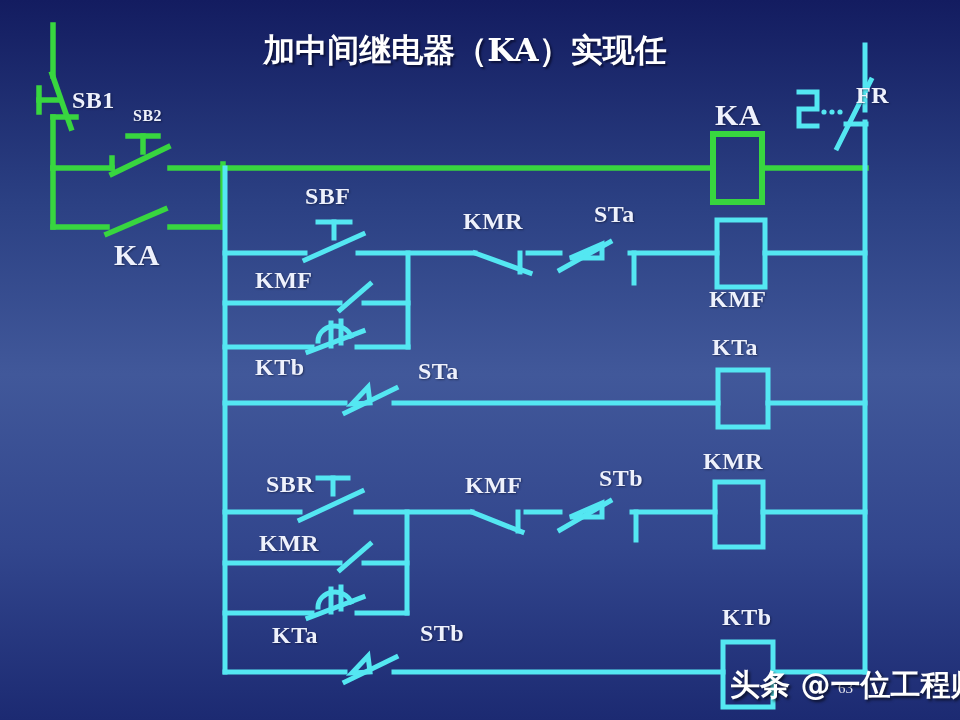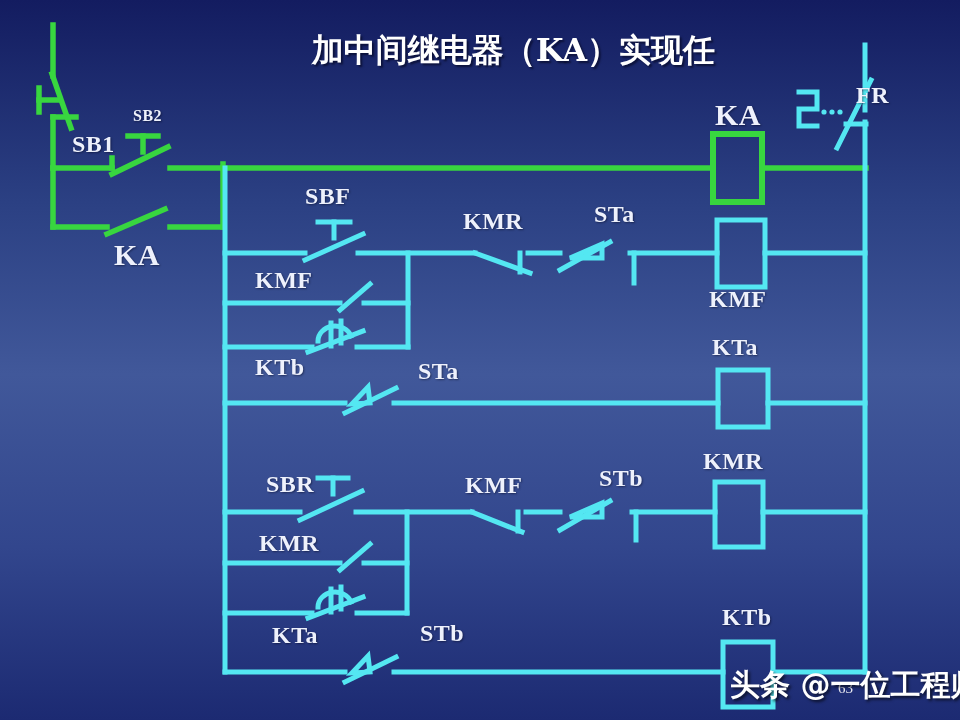--- a/index.html
+++ b/index.html
@@ -9,21 +9,21 @@
     font-family:"Liberation Serif","DejaVu Serif",serif;
   }
   svg.wires{position:absolute;left:0;top:0;width:960px;height:720px;}
   .lbl{
     position:absolute;color:var(--label-color,#eef1fc);font-weight:bold;
     line-height:1;white-space:nowrap;letter-spacing:0.5px;
     font-family:"Liberation Serif","DejaVu Serif",serif;
     text-shadow:1px 1px 2px rgba(0,0,20,0.45);
   }
   .title{
-    position:absolute;left:215px;top:30px;width:500px;text-align:right;
+    position:absolute;left:215px;top:30px;width:500px;text-align:center;
     color:var(--title-color,#ffffff);font-weight:bold;font-size:32px;line-height:1.28;
     font-family:"DejaVu Serif","Liberation Serif",serif;
     text-shadow:2px 2px 2px rgba(0,0,20,0.55);
   }
   .watermark{
     position:absolute;left:730px;top:670px;color:#ffffff;font-weight:bold;font-size:30px;
     line-height:1;font-family:"DejaVu Sans","Liberation Sans",sans-serif;
     text-shadow:2px 2px 3px rgba(0,0,0,0.65);z-index:5;white-space:nowrap;
   }
   .pagenum{
@@ -179,21 +179,21 @@
       <rect x="723" y="642" width="50" height="65"></rect>
       <path d="M773,672 H865"></path>
     </g>
   </svg>
 
   <div class="title">
     <div>加中间继电器（KA）实现任</div>
   </div>
 
   <div id="labels">
-      <div class="lbl" style="left: 72px; top: 88px; font-size: 24px; margin-top: 44px;">SB1</div>
+      <div class="lbl" style="left: 72px; top: 88px; font-size: 24px;">SB1</div>
       <div class="lbl" style="left: 133px; top: 108px; font-size: 16px;">SB2</div>
       <div class="lbl" style="left: 114px; top: 240px; font-size: 30px;">KA</div>
       <div class="lbl" style="left: 305px; top: 184px; font-size: 24px;">SBF</div>
       <div class="lbl" style="left: 463px; top: 209px; font-size: 24px;">KMR</div>
       <div class="lbl" style="left: 594px; top: 202px; font-size: 24px;">STa</div>
       <div class="lbl" style="left: 715px; top: 100px; font-size: 30px;">KA</div>
       <div class="lbl" style="left: 856px; top: 83px; font-size: 24px;">FR</div>
       <div class="lbl" style="left: 255px; top: 268px; font-size: 24px;">KMF</div>
       <div class="lbl" style="left: 709px; top: 287px; font-size: 24px;">KMF</div>
       <div class="lbl" style="left: 255px; top: 355px; font-size: 24px;">KTb</div>

